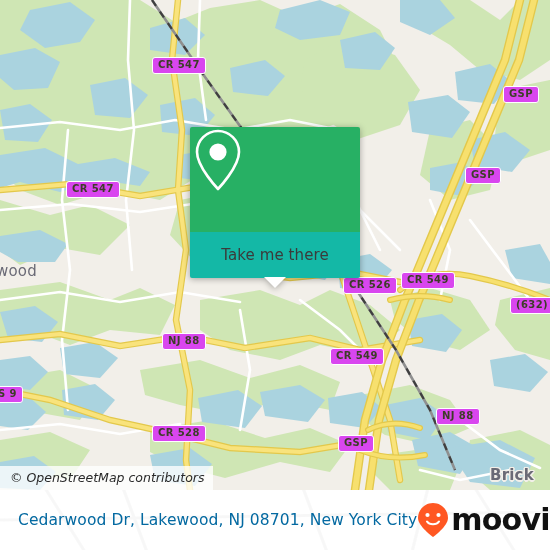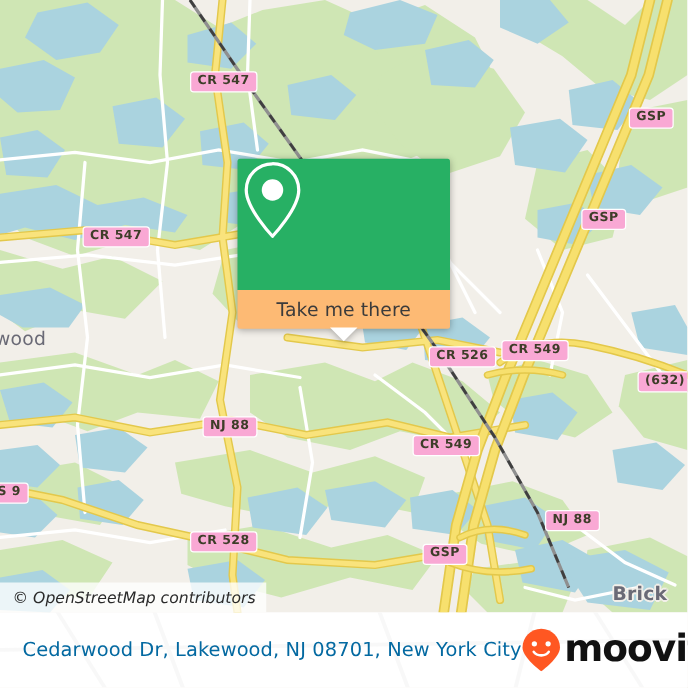--- a/index.html
+++ b/index.html
@@ -7,21 +7,21 @@
 
   #app{position:relative;width:550px;height:550px;overflow:hidden;}
 
   
   #map{position:absolute;left:0;top:0;width:550px;height:490px;overflow:hidden;background:#f2efe9;}
   #map svg{position:absolute;left:0;top:0;display:block;}
 
   
   .shield{
     position:absolute;
-    background:#f9a8d4;
+    background:#d946ef;
     border:1.5px solid #ffffff;
     border-radius:3px;
     color:#3d3d28;
     font-family:"DejaVu Sans","Liberation Sans",sans-serif;
     font-size:10px;
     font-weight:bold;
     letter-spacing:.4px;
     padding:1px 5px 2px 5px;
     line-height:12px;
     white-space:nowrap;
@@ -58,21 +58,21 @@
   #card{
     position:absolute;left:190px;top:127px;width:170px;
     filter:drop-shadow(0 1px 3px rgba(0,0,0,.33));
   }
   #card-head{
     background:#27b064;height:105px;
     display:flex;align-items:center;justify-content:center;
     border-radius:2px 2px 0 0;
   }
   #card-foot{
-    background:#fdba74;height:31px;
+    background:#14b8a6;height:46px;
     display:flex;align-items:center;justify-content:center;
     border-radius:0 0 2px 2px;
     position:relative;
   }
   #card-foot-label{
     color:#3b3b3b;
     font-family:"DejaVu Sans","Liberation Sans",sans-serif;
     font-size:15px;
     letter-spacing:.1px;
   }

